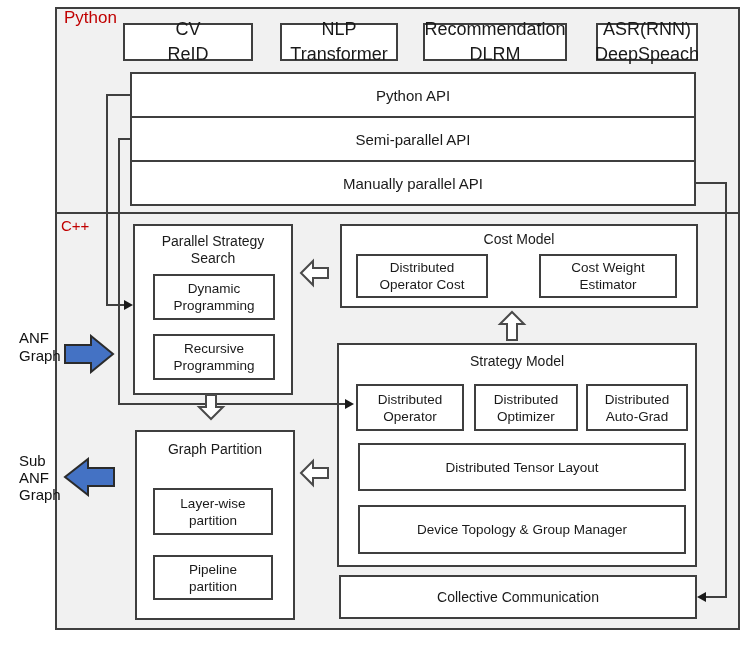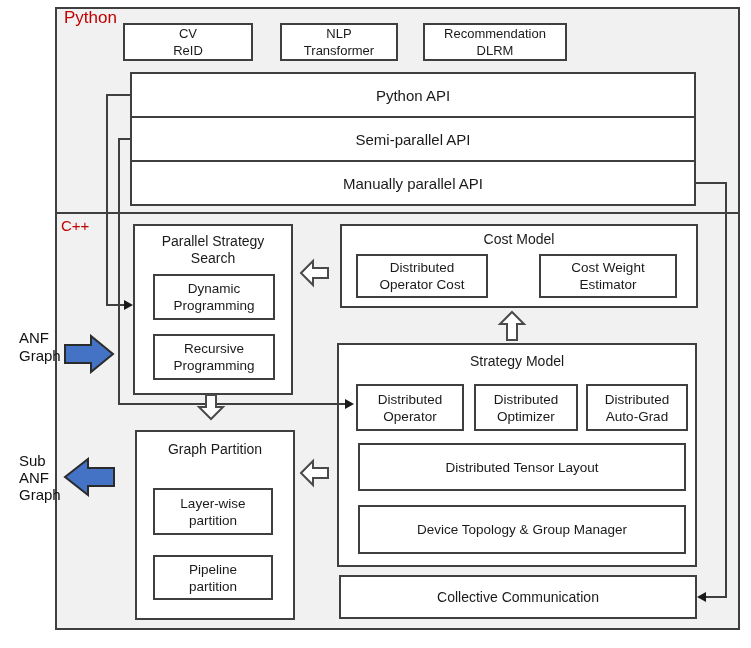--- a/index.html
+++ b/index.html
@@ -9,21 +9,21 @@
   .frame { position:absolute; left:55px; top:7px; width:685px; height:623px;
            background:#f1f1f1; border:2px solid #3f3f3f; box-sizing:border-box; }
   .divider { position:absolute; left:55px; top:212px; width:685px; height:2px; background:#3f3f3f; }
 
   .lang-label { position:absolute; color:#c00000; font-size:17px; }
 
   .box { position:absolute; background:#ffffff; border:2px solid #3f3f3f; box-sizing:border-box;
          display:flex; align-items:center; justify-content:center; text-align:center; }
   .preline { white-space:pre-line; }
 
-  .app-box { font-size:13px; line-height:17px; }
+  .app-box { font-size:18px; line-height:25px; }
   .api-bar { font-size:15px; }
 
   .group { position:absolute; background:#ffffff; border:2px solid #3f3f3f; box-sizing:border-box; }
   .group-title { position:absolute; left:0; width:100%; text-align:center; font-size:14px; line-height:17px; }
   .inner-box { font-size:13.5px; line-height:17px; }
 
   .hline, .vline { position:absolute; background:#3f3f3f; }
   .hline { height:2px; } .vline { width:2px; }
 
   .ah-right { position:absolute; width:0; height:0;
@@ -47,20 +47,22 @@
 
   <div class="lang-label" style="left:64px; top:8px;text-align:center;">Python</div>
   <div class="lang-label" style="left:61px; top:217px; font-size:15px;">C++</div>
 
   <div class="box app-box preline" style="left:123px; top:23px; width:130px; height:38px;">CV
 ReID</div>
   <div class="box app-box preline" style="left:280px; top:23px; width:118px; height:38px;">NLP
 Transformer</div>
   <div class="box app-box preline" style="left:423px; top:23px; width:144px; height:38px;">Recommendation
 DLRM</div>
+  <div class="box app-box preline" style="left:596px; top:23px; width:102px; height:38px;">ASR(RNN)
+DeepSpeach</div>
 
   <div class="box api-bar" style="left:130px; top:72px; width:566px; height:46px;">Python API</div>
   <div class="box api-bar" style="left:130px; top:116px; width:566px; height:46px;">Semi-parallel API</div>
   <div class="box api-bar" style="left:130px; top:160px; width:566px; height:46px;">Manually parallel API</div>
 
   <div class="group" style="left:133px; top:224px; width:160px; height:171px;">
     <div class="group-title preline" style="top:7px;">Parallel Strategy
 Search</div>
     <div class="box inner-box preline" style="left:18px; top:48px; width:122px; height:46px;">Dynamic
 Programming</div>

